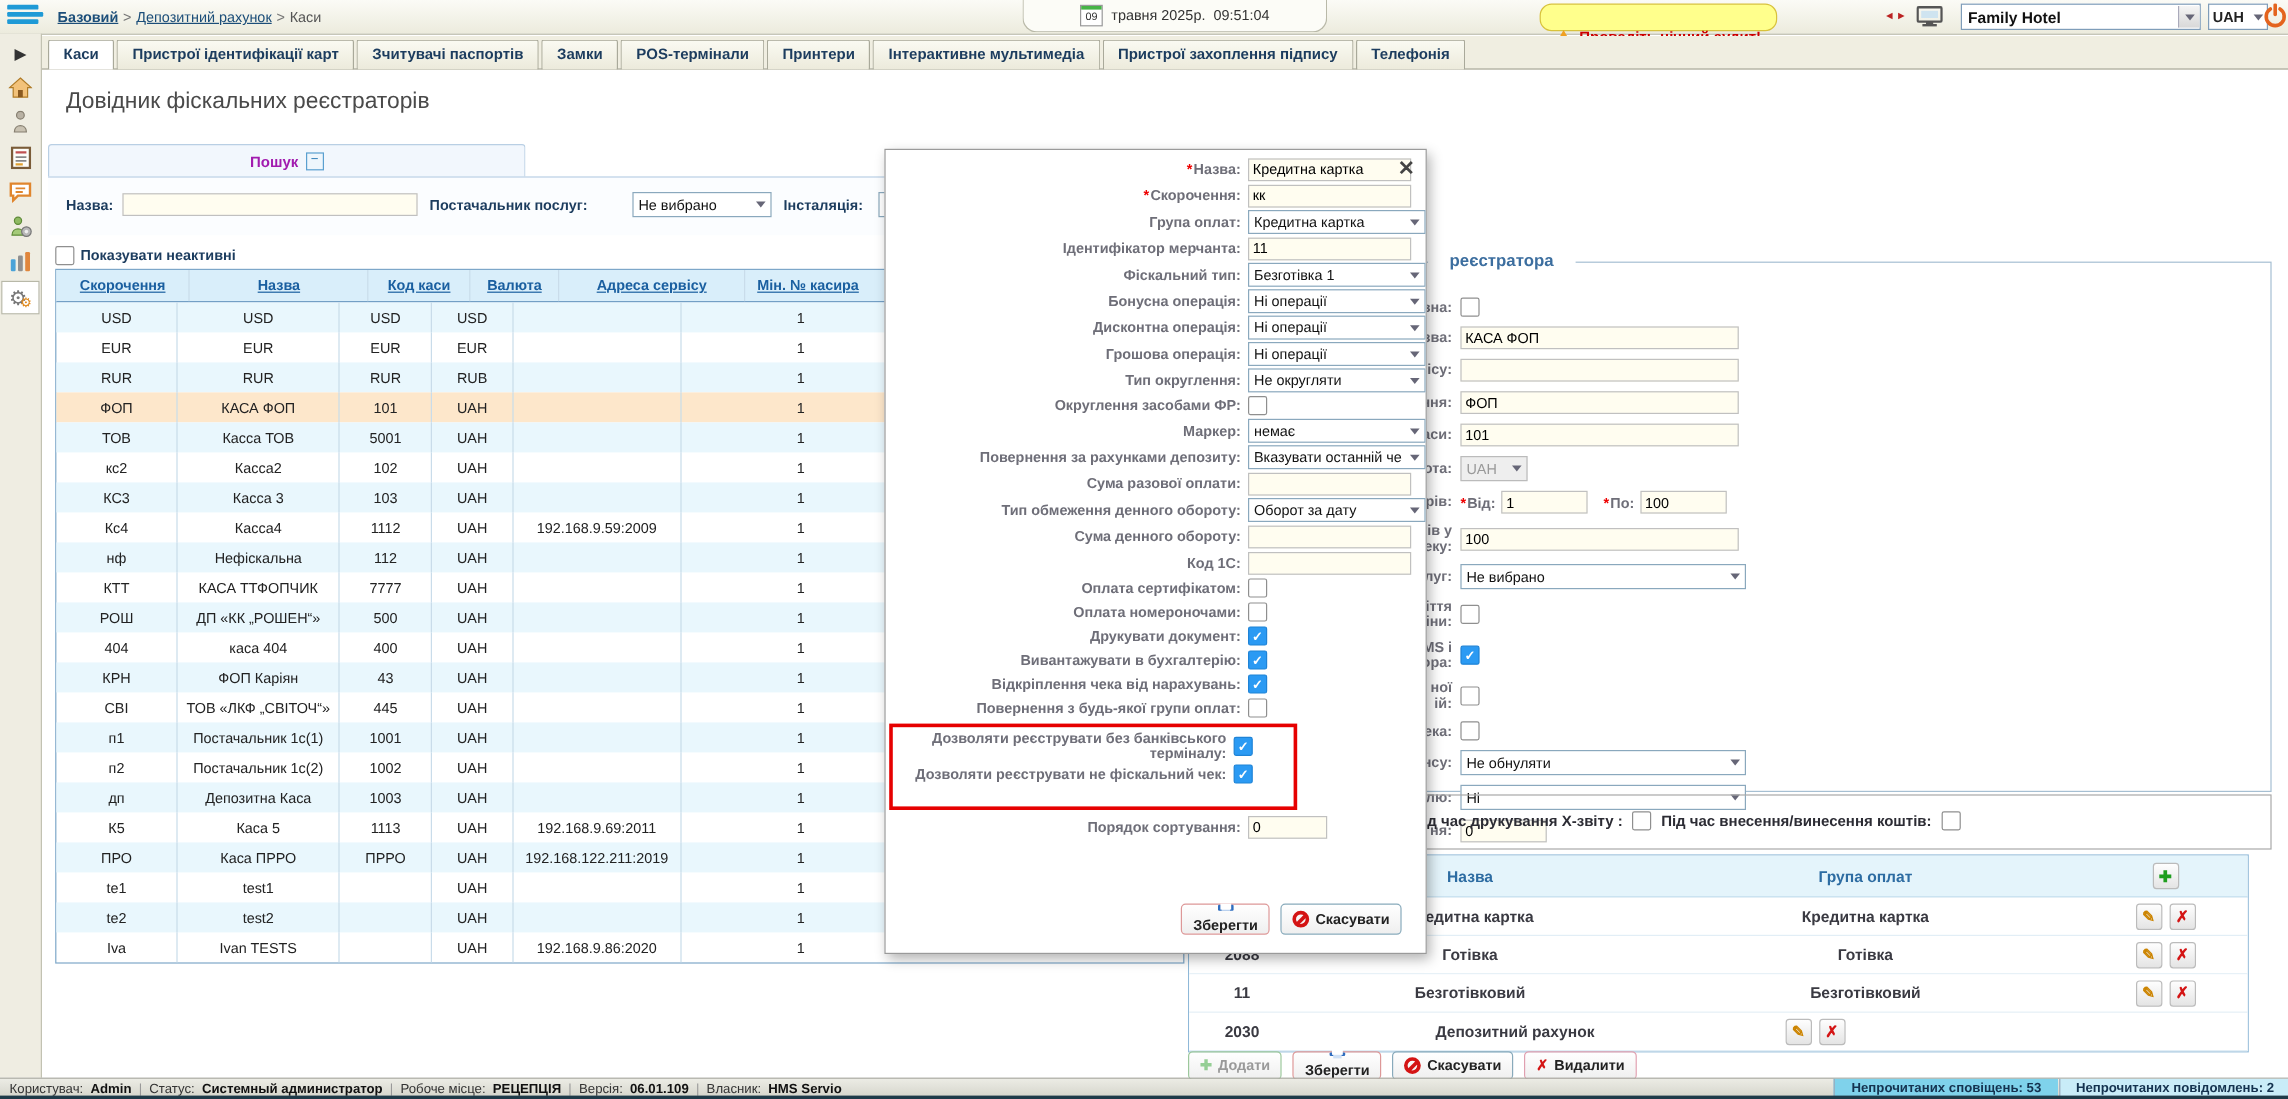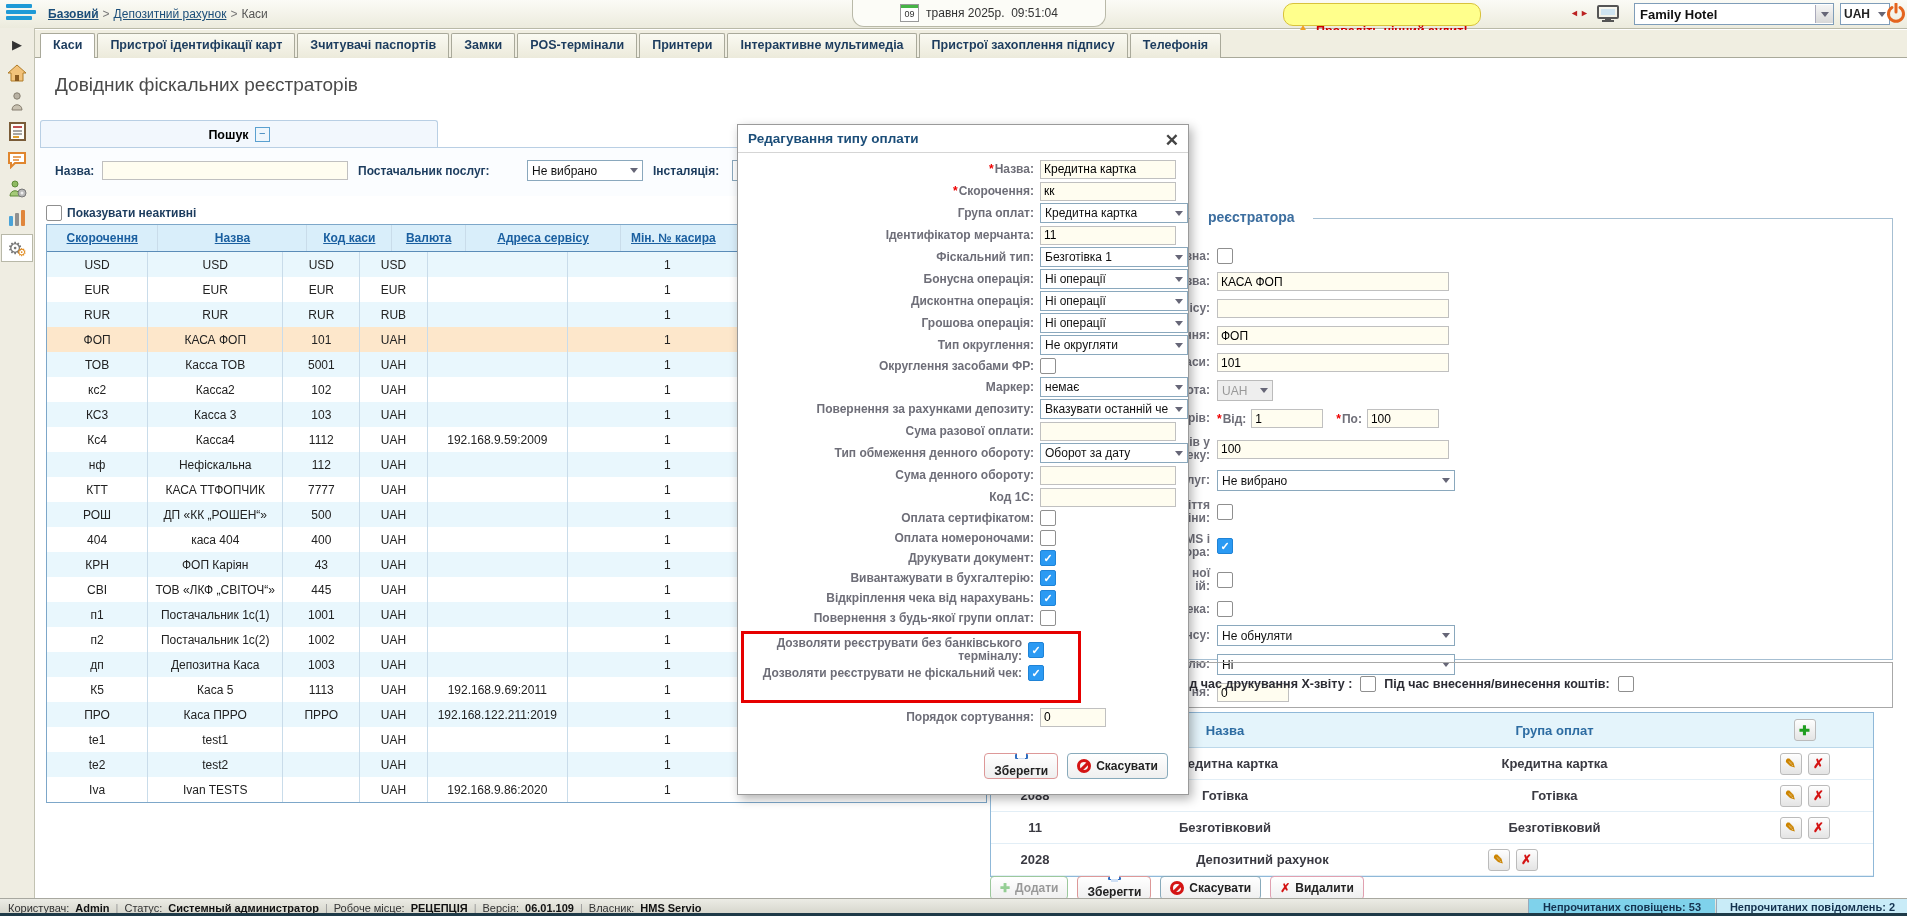--- a/index.html
+++ b/index.html
@@ -42,21 +42,21 @@
   #sidebar{left:0;top:28px;width:34px;height:870px;background:#efede2;border-right:1px solid #c2c2b2;}
   .sb-icon{width:28px;height:26px;margin:3px auto;display:flex;align-items:center;justify-content:center;cursor:pointer;}
   .sb-icon.active{background:#fff;border:1px solid #b8b8a8;width:30px;}
   .gear-big{font-size:17px;color:#777;} .gear-small{font-size:11px;color:#e08a1e;margin-left:-6px;margin-top:8px;}
   .bars{display:flex;align-items:flex-end;gap:2px;height:16px;}
   .bars i{width:4px;display:block;border-radius:1px;}
   
   #page-title{left:55px;top:74px;font-size:19px;color:#4a4a4a;}
   #search-tab{left:40px;top:120px;width:396px;height:27px;background:#f2f7fd;border:1px solid #b9cfe4;border-bottom:none;
               display:flex;align-items:center;justify-content:center;gap:6px;border-radius:3px 3px 0 0;}
-  #search-tab b{color:#000000;font-size:12.5px;}
+  #search-tab b{color:#a21caf;font-size:12.5px;}
   .collapse-box{width:13px;height:13px;border:1px solid #5aa0d0;color:#2a7ab5;font-size:11px;line-height:11px;text-align:center;background:#eef6fc;cursor:pointer;}
   #filter-row{left:40px;top:147px;width:945px;height:48px;border-top:1px solid #b9cfe4;background:#fbfdff;}
   .flabel{position:absolute;font-weight:bold;color:#1c3c5e;top:16px;}
   .tinput{background:#fffdf0;border:1px solid #c0c0c0;height:17px;font-size:12px;padding:0 3px;}
   .sel{background:#fff;border:1px solid #8aa8bd;height:19px;display:flex;align-items:center;justify-content:space-between;padding:0 4px;font-size:12px;color:#111;}
   #chk-inactive{left:46px;top:205px;display:flex;align-items:center;gap:5px;font-weight:bold;color:#1c3c5e;}
   
   .cb{width:14px;height:14px;border:1px solid #8f8f8f;border-radius:2px;background:#fff;display:inline-flex;align-items:center;justify-content:center;flex:none;cursor:pointer;}
   .cb.on{background:#2b9af3;border-color:#1f83d6;color:#fff;font-size:11px;font-weight:bold;}
   
@@ -637,21 +637,21 @@
         <div class="ptc p3">
           <span class="mini-btn">
             <span class="pencil">✎</span>
           </span>
           <span class="mini-btn">
             <span class="redx">✗</span>
           </span>
         </div>
       </div>
       <div class="pt-row">
-        <div class="ptc p0">2028</div>
+        <div class="ptc p0">2030</div>
         <div class="ptc p2">Депозитний рахунок</div>
         <div class="ptc p3">
           <span class="mini-btn">
             <span class="pencil">✎</span>
           </span>
           <span class="mini-btn">
             <span class="redx">✗</span>
           </span>
         </div>
       </div>
@@ -670,21 +670,20 @@
         <span class="nosign"></span>
         <span>Скасувати</span>
       </div>
     <div class="btn del">
         <span class="redx">✗</span>
         <span>Видалити</span>
       </div>
   </div>
 
   <div class="abs" id="modal">
-    <div id="m-title">Редагування типу оплати</div>
     <div id="m-close">✕</div>
     <div id="m-fields">
         <div class="m-row">
           <div class="m-label"><span class="req">*</span>Назва:</div>
           <input class="tinput" value="Кредитна картка" style="">
         </div>
         <div class="m-row">
           <div class="m-label"><span class="req">*</span>Скорочення:</div>
           <input class="tinput" value="кк" style="">
         </div>

